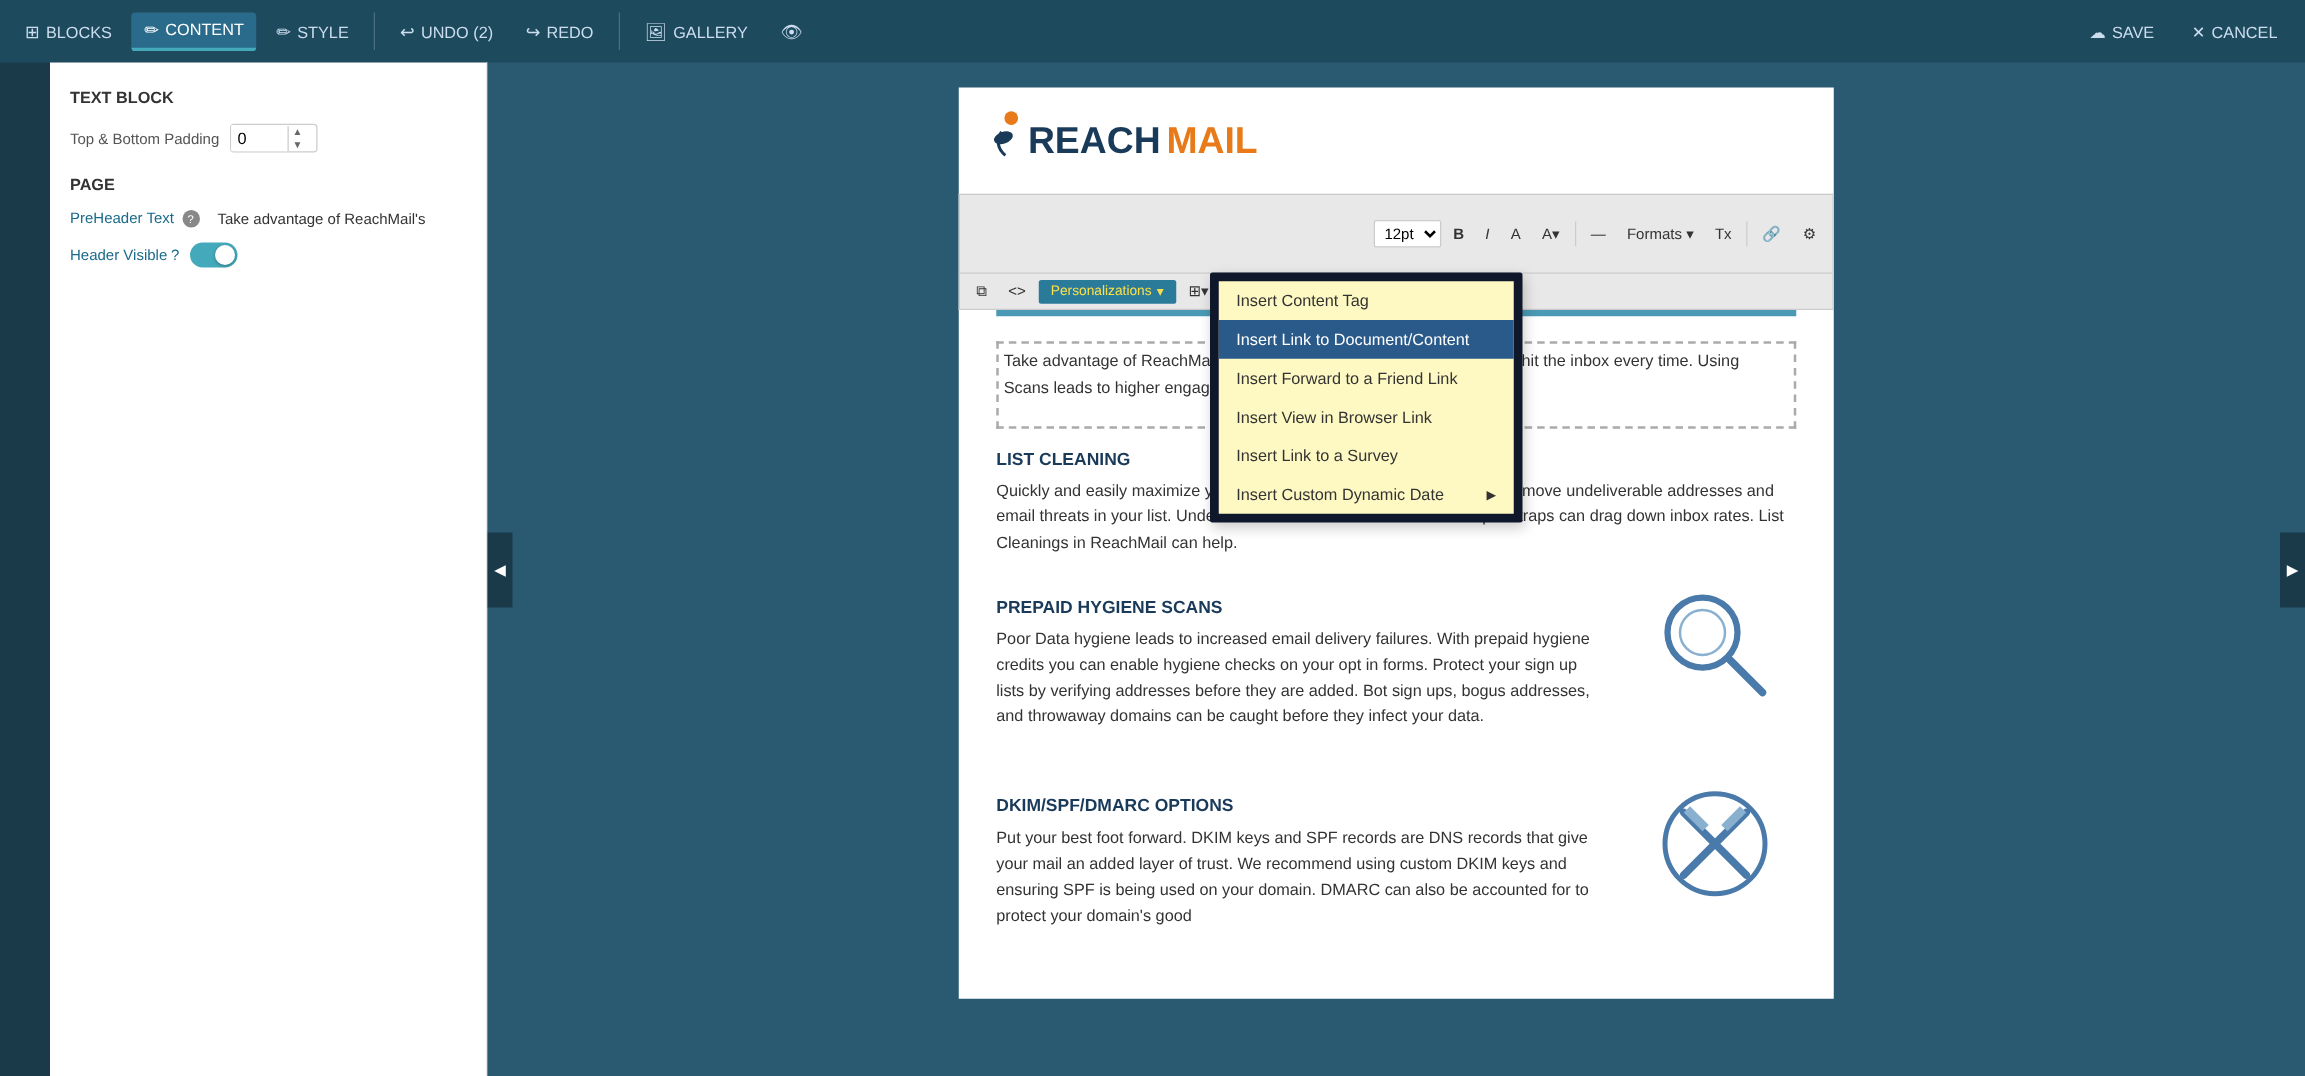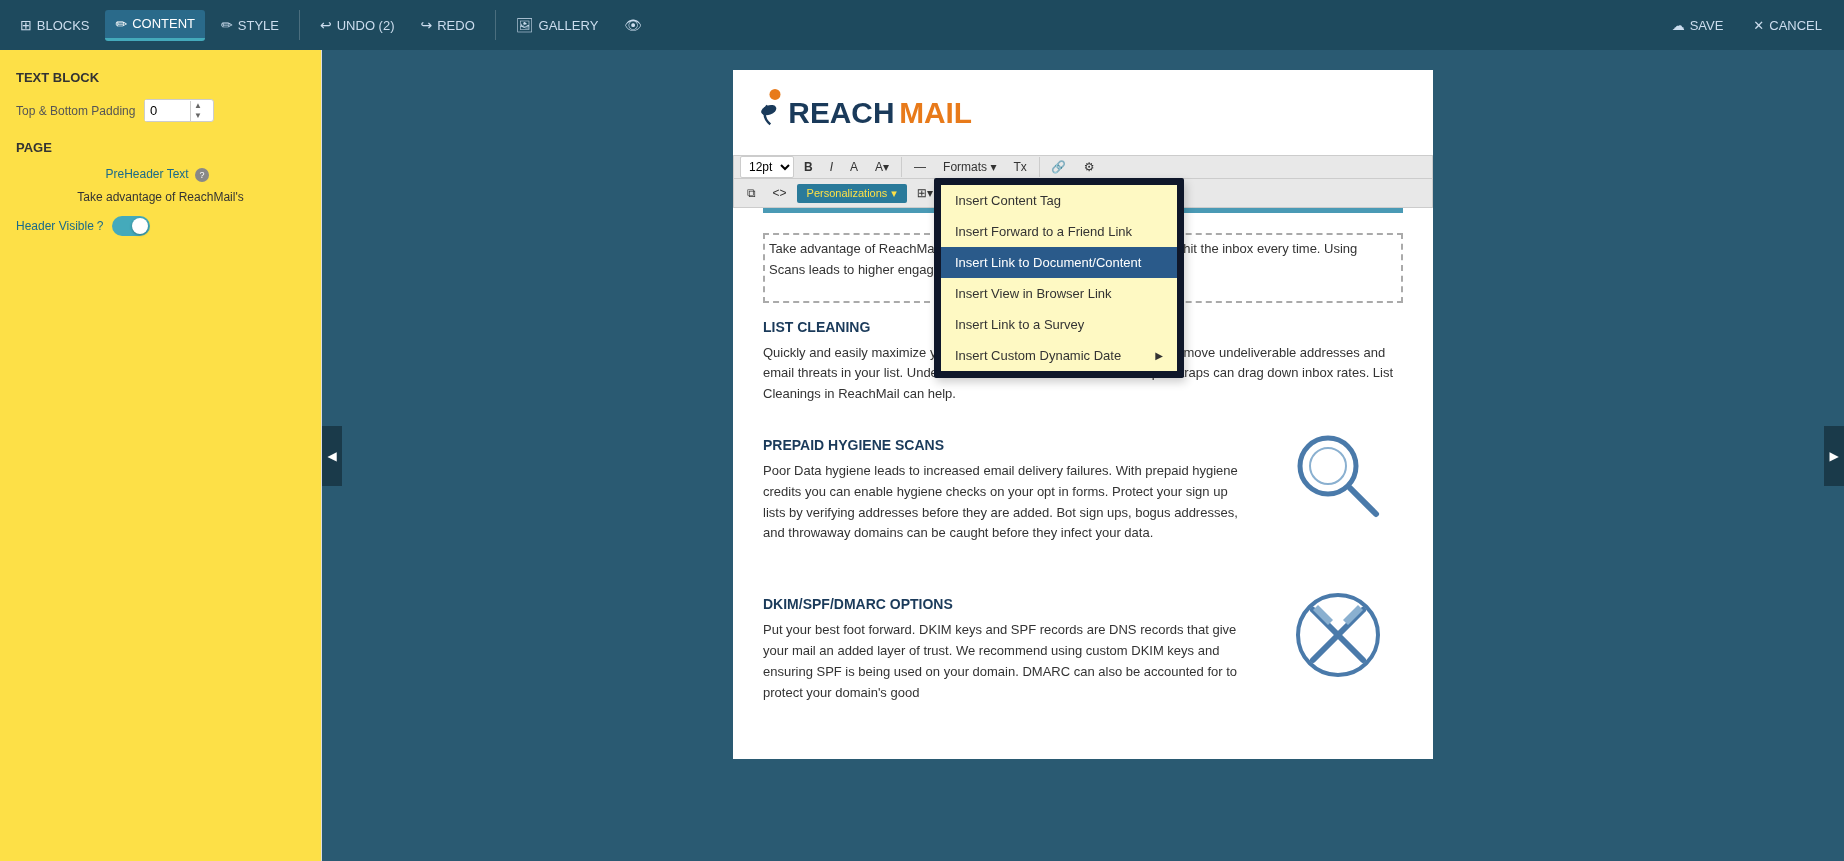--- a/index.html
+++ b/index.html
@@ -59,25 +59,26 @@
     }
 
     
     .main-layout {
       display: flex;
       height: calc(100vh - 50px);
     }
 
     
     .sidebar {
-      width: 322px;
-      background: #fde047;
+      width: 350px;
+      background: #ffffff;
       border-right: 1px solid #ddd;
       padding: 20px 16px;
       flex-shrink: 0;
+      margin-left: 40px;
     }
     .sidebar-section-title {
       font-size: 13px;
       font-weight: bold;
       color: #333;
       margin-bottom: 14px;
     }
     .field-row {
       display: flex;
       align-items: center;
@@ -122,21 +123,20 @@
       font-size: 13px;
       font-weight: bold;
       color: #333;
       margin: 18px 0 12px 0;
     }
     .preheader-row {
       display: flex;
       align-items: center;
       margin-bottom: 12px;
       gap: 8px;
-      flex-direction: column;
     }
     .preheader-label {
       font-size: 12px;
       color: #1a6a8a;
       text-decoration: none;
       min-width: 110px;
     }
     .preheader-label .info-icon {
       display: inline-block;
       width: 14px;
@@ -200,26 +200,27 @@
     .email-wrapper {
       margin: 20px auto;
       max-width: 700px;
       background: white;
     }
 
     
     .email-toolbar {
       background: #e8e8e8;
       border: 1px solid #ccc;
-      padding: 0 6px;
+      padding: 20px 6px;
       display: flex;
       align-items: center;
       gap: 3px;
       flex-wrap: wrap;
       position: relative;
+      justify-content: flex-end;
     }
     .toolbar-btn {
       background: none;
       border: 1px solid transparent;
       cursor: pointer;
       padding: 3px 6px;
       font-size: 12px;
       border-radius: 2px;
       color: #333;
       display: flex;
@@ -462,25 +463,25 @@
         <button class="toolbar-btn">Formats ▾</button>
         <button class="toolbar-btn">Tx</button>
         <div class="toolbar-divider"></div>
         <button class="toolbar-btn">🔗</button>
         <button class="toolbar-btn">⚙</button>
 
         <div class="dropdown-menu">
           <div class="dropdown-item">
             <span>Insert Content Tag</span>
           </div>
+          <div class="dropdown-item highlighted">
+            <span>Insert Link to Document/Content</span>
+          </div>
           <div class="dropdown-item">
             <span>Insert Forward to a Friend Link</span>
-          </div>
-          <div class="dropdown-item highlighted">
-            <span>Insert Link to Document/Content</span>
           </div>
           <div class="dropdown-item">
             <span>Insert View in Browser Link</span>
           </div>
           <div class="dropdown-item">
             <span>Insert Link to a Survey</span>
           </div>
           <div class="dropdown-item">
             <span>Insert Custom Dynamic Date</span>
             <span class="chevron">▶</span>

